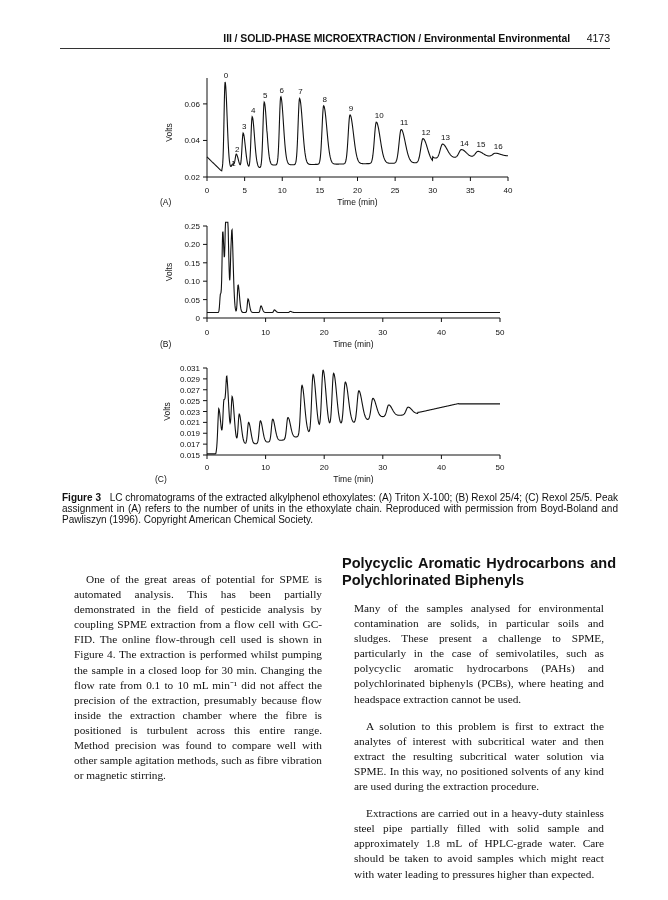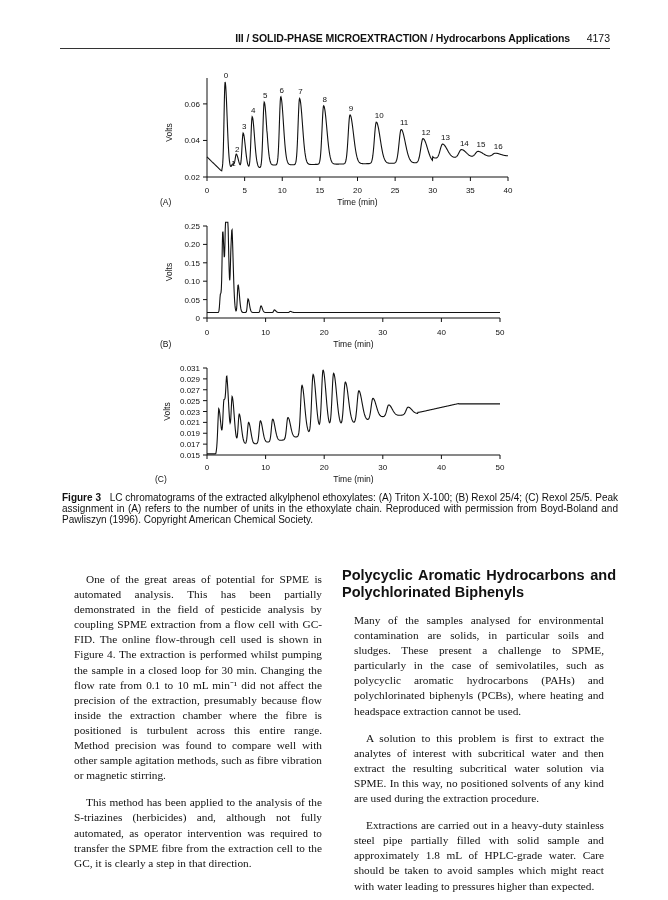--- a/index.html
+++ b/index.html
@@ -9,30 +9,30 @@
   .header .pageno { position: absolute; right: 0px; top: 2px; font-weight: normal; }
   .figure { position: absolute; left: 150px; top: 60px; width: 380px; height: 430px; }
   .figure svg { position: absolute; left: 0; top: 0; }
   .caption { position: absolute; left: 62px; top: 492px; width: 556px; font-family: "Liberation Sans", sans-serif; font-size: 10px; line-height: 11px; text-align: justify; }
   .caption .flabel { font-weight: bold; }
   .col { position: absolute; top: 560px; width: 272px; font-family: "Liberation Serif", serif; font-size: 11.3px; line-height: 15.1px; text-align: justify; }
   .col.left { left: 62px; }
   .col.right { left: 342px; width: 274px; top: 555px; }
   .col p { margin: 12px; text-indent: 12px; }
   .col p.noindent { text-indent: 0; }
-  .section-title { font-family: "Liberation Sans", sans-serif; font-weight: bold; font-size: 14.5px; line-height: 17px; margin: 12px 0 10px 0; }
+  .section-title { font-family: "Liberation Sans", sans-serif; font-weight: bold; font-size: 14.5px; line-height: 17px; margin: 0 0 10px 0; }
   .axis-text { font-family: "Liberation Sans", sans-serif; font-size: 8px; fill: #111; }
   .axis-label { font-family: "Liberation Sans", sans-serif; font-size: 8.5px; fill: #111; }
   .peak-label { font-family: "Liberation Sans", sans-serif; font-size: 8px; fill: #111; }
 </style>
 </head>
 <body>
 
 <div class="header">
-  <span class="running">III / SOLID-PHASE MICROEXTRACTION / Hydrocarbons Applications</span>
+  <span class="running">III / SOLID-PHASE MICROEXTRACTION / Environmental Environmental</span>
   <span class="pageno">4173</span>
 </div>
 
 <div class="figure">
   <svg id="fig-svg" width="380" height="430" viewBox="0 0 380 430">
       <line x1="57" y1="18" x2="57" y2="117" stroke="#111" stroke-width="1"></line>
       <line x1="57" y1="117" x2="358" y2="117" stroke="#111" stroke-width="1"></line>
       <line x1="57" y1="117" x2="57" y2="121" stroke="#111" stroke-width="1"></line>
       <text x="57" y="133" text-anchor="middle" class="axis-text">0</text>
       <line x1="94.625" y1="117" x2="94.625" y2="121" stroke="#111" stroke-width="1"></line>
@@ -147,21 +147,20 @@
     </svg>
 </div>
 
 <div class="caption">
   <span class="flabel">Figure 3</span>&nbsp;&nbsp;
   <span>LC chromatograms of the extracted alkylphenol ethoxylates: (A) Triton X-100; (B) Rexol 25/4; (C) Rexol 25/5. Peak assignment in (A) refers to the number of units in the ethoxylate chain. Reproduced with permission from Boyd-Boland and Pawliszyn (1996). Copyright American Chemical Society.</span>
 </div>
 
 <div class="col left">
   <p>One of the great areas of potential for SPME is automated analysis. This has been partially demonstrated in the field of pesticide analysis by coupling SPME extraction from a flow cell with GC-FID. The online flow-through cell used is shown in Figure 4. The extraction is performed whilst pumping the sample in a closed loop for 30 min. Changing the flow rate from 0.1 to 10 mL min⁻¹ did not affect the precision of the extraction, presumably because flow inside the extraction chamber where the fibre is positioned is turbulent across this entire range. Method precision was found to compare well with other sample agitation methods, such as fibre vibration or magnetic stirring.</p>
-  <p>This method has been applied to the analysis of the S-triazines (herbicides) and, although not fully automated, as operator intervention was required to transfer the SPME fibre from the extraction cell to the GC, it is clearly a step in that direction.</p>
 </div>
 
 <div class="col right">
   <h2 class="section-title">Polycyclic Aromatic Hydrocarbons and Polychlorinated Biphenyls</h2>
   <p class="noindent">Many of the samples analysed for environmental contamination are solids, in particular soils and sludges. These present a challenge to SPME, particularly in the case of semivolatiles, such as polycyclic aromatic hydrocarbons (PAHs) and polychlorinated biphenyls (PCBs), where heating and headspace extraction cannot be used.</p>
   <p>A solution to this problem is first to extract the analytes of interest with subcritical water and then extract the resulting subcritical water solution via SPME. In this way, no positioned solvents of any kind are used during the extraction procedure.</p>
   <p>Extractions are carried out in a heavy-duty stainless steel pipe partially filled with solid sample and approximately 1.8 mL of HPLC-grade water. Care should be taken to avoid samples which might react with water leading to pressures higher than expected.</p>
 </div>
 
 </body></html>

